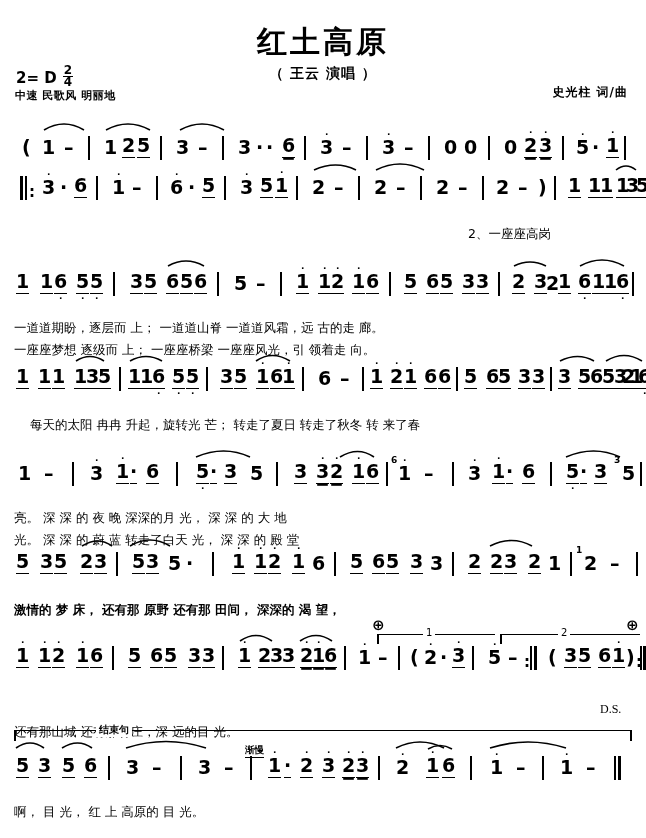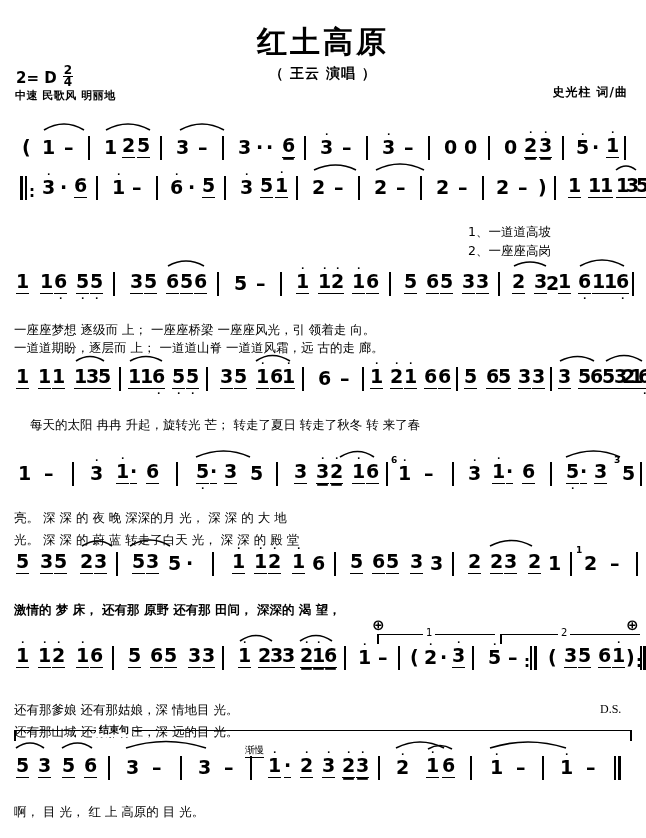--- a/index.html
+++ b/index.html
@@ -89,21 +89,21 @@
   .coda{position:absolute;font-size:15px;font-weight:bold;
         font-family:"DejaVu Sans", sans-serif;}
   .ds{position:absolute;font-size:12px;font-family:"Liberation Serif",serif;}
 
   
   .secbr{position:absolute;border-top:1.6px solid #000;}
   .secbr:before{content:"";position:absolute;left:0;top:0;width:1.6px;height:10px;background:#000;}
   .secbr:after{content:"";position:absolute;right:0;top:0;width:1.6px;height:10px;background:#000;}
   .seclbl{position:absolute;font-size:10px;font-weight:bold;background:#fff;padding:0 3px;
           font-family:"DejaVu Sans", sans-serif;}
-  .marktxt{position:absolute;font-size:9.5px;font-weight:normal;
+  .marktxt{position:absolute;font-size:9.5px;font-weight:bold;
            font-family:"DejaVu Sans", sans-serif;}
   .marktxt.ul{border-bottom:1.3px solid #000;}
 </style>
 </head>
 <body>
 
 <div class="sheet">
 
   <div class="title">红土高原</div>
   <div class="subtitle">（ 王云 演唱 ）</div>
@@ -192,23 +192,20 @@
       <span class="n" style="left:538px;">)</span>
       <span class="bar" style="left:554px;"></span>
       <span class="n b1" style="left:568px;">1</span>
       <span class="n b1" style="left:588px;">1</span>
         <span class="n b1" style="left:600px;">1</span>
       <span class="n b1" style="left:616px;">1</span>
         <span class="n b1" style="left:626px;">3</span>
         <span class="n b1" style="left:636px;">5</span>
     </div>
     <div class="lyrline" style="height:17px;">
-      <span class="lyr" style="left:468px;top:22px;">1、一道道高坡</span>
-    </div>
-    <div class="lyrline" style="height:17px;">
       <span class="lyr" style="left:468px;top:24px;">2、一座座高岗</span>
     </div>
   </div>
 
   <div class="row" style="top:262px;">
     <div class="notes">
       <span class="n b1" style="left:16px;">1</span>
       <span class="n b1" style="left:40px;">1</span>
         <span class="n b1" style="left:54px;">6<span class="odl">·</span></span>
       <span class="n b1" style="left:76px;">5<span class="odl">·</span></span>
@@ -239,24 +236,24 @@
       <span class="n b1" style="left:534px;">3</span>
         <span class="n" style="left:546px;">2</span>
         <span class="n b1" style="left:558px;">1</span>
       <span class="n b1" style="left:578px;">6<span class="odl">·</span></span>
         <span class="n b1" style="left:592px;">1</span>
         <span class="n b1" style="left:604px;">1</span>
         <span class="n b1" style="left:616px;">6<span class="odl">·</span></span>
       <span class="bar" style="left:632px;"></span>
     </div>
     <div class="lyrline" style="height:20px;">
+      <span class="lyr" style="left:14px;top:22px;letter-spacing:0px;">一道道期盼，逐层而            上；     一道道山脊    一道道风霜，远  古的走             廊。</span>
+    </div>
+    <div class="lyrline" style="height:20px;">
       <span class="lyr" style="left:14px;top:24px;letter-spacing:0px;">一座座梦想    逐级而            上；     一座座桥梁    一座座风光，引  领着走             向。</span>
-    </div>
-    <div class="lyrline" style="height:20px;">
-      <span class="lyr" style="left:14px;top:22px;letter-spacing:0px;">一道道期盼，逐层而            上；     一道道山脊    一道道风霜，远  古的走             廊。</span>
     </div>
   </div>
 
   <div class="row" style="top:357px;">
     <div class="notes">
       <span class="n b1" style="left:16px;">1</span>
       <span class="n b1" style="left:38px;">1</span>
         <span class="n b1" style="left:52px;">1</span>
       <span class="n b1" style="left:74px;">1</span>
         <span class="n b1" style="left:86px;">3</span>
@@ -439,21 +436,20 @@
       <span class="n b1" style="left:598px;">6</span>
         <span class="n b1" style="left:612px;">1<span class="od">·</span></span>
       <span class="n" style="left:626px;">)</span>
       <span class="rep-dots" style="left:636px;">:</span>
       <span class="dbar" style="left:640px;width:6px;">
         <i style="left:0;"></i>
           <i style="left:3px;width:2.6px;"></i>
       </span>
     </div>
     <div class="lyrline" style="height:20px;">
-      <span class="lyr" style="left:14px;top:30px;">还有那爹娘   还有那姑娘，深  情地目          光。</span>
       <span class="ds" style="left:600px;top:30px;">D.S.</span>
     </div>
     <div class="lyrline" style="height:20px;">
       <span class="lyr" style="left:14px;top:32px;">还有那山城   还有那村庄，深  远的目          光。</span>
     </div>
   </div>
 
   <div class="row" style="top:730px;">
     <div class="secbr" style="left:14px;top:0;width:618px;height:10px;"></div>
     <span class="seclbl" style="left:96px;top:-7px;">结束句</span>

